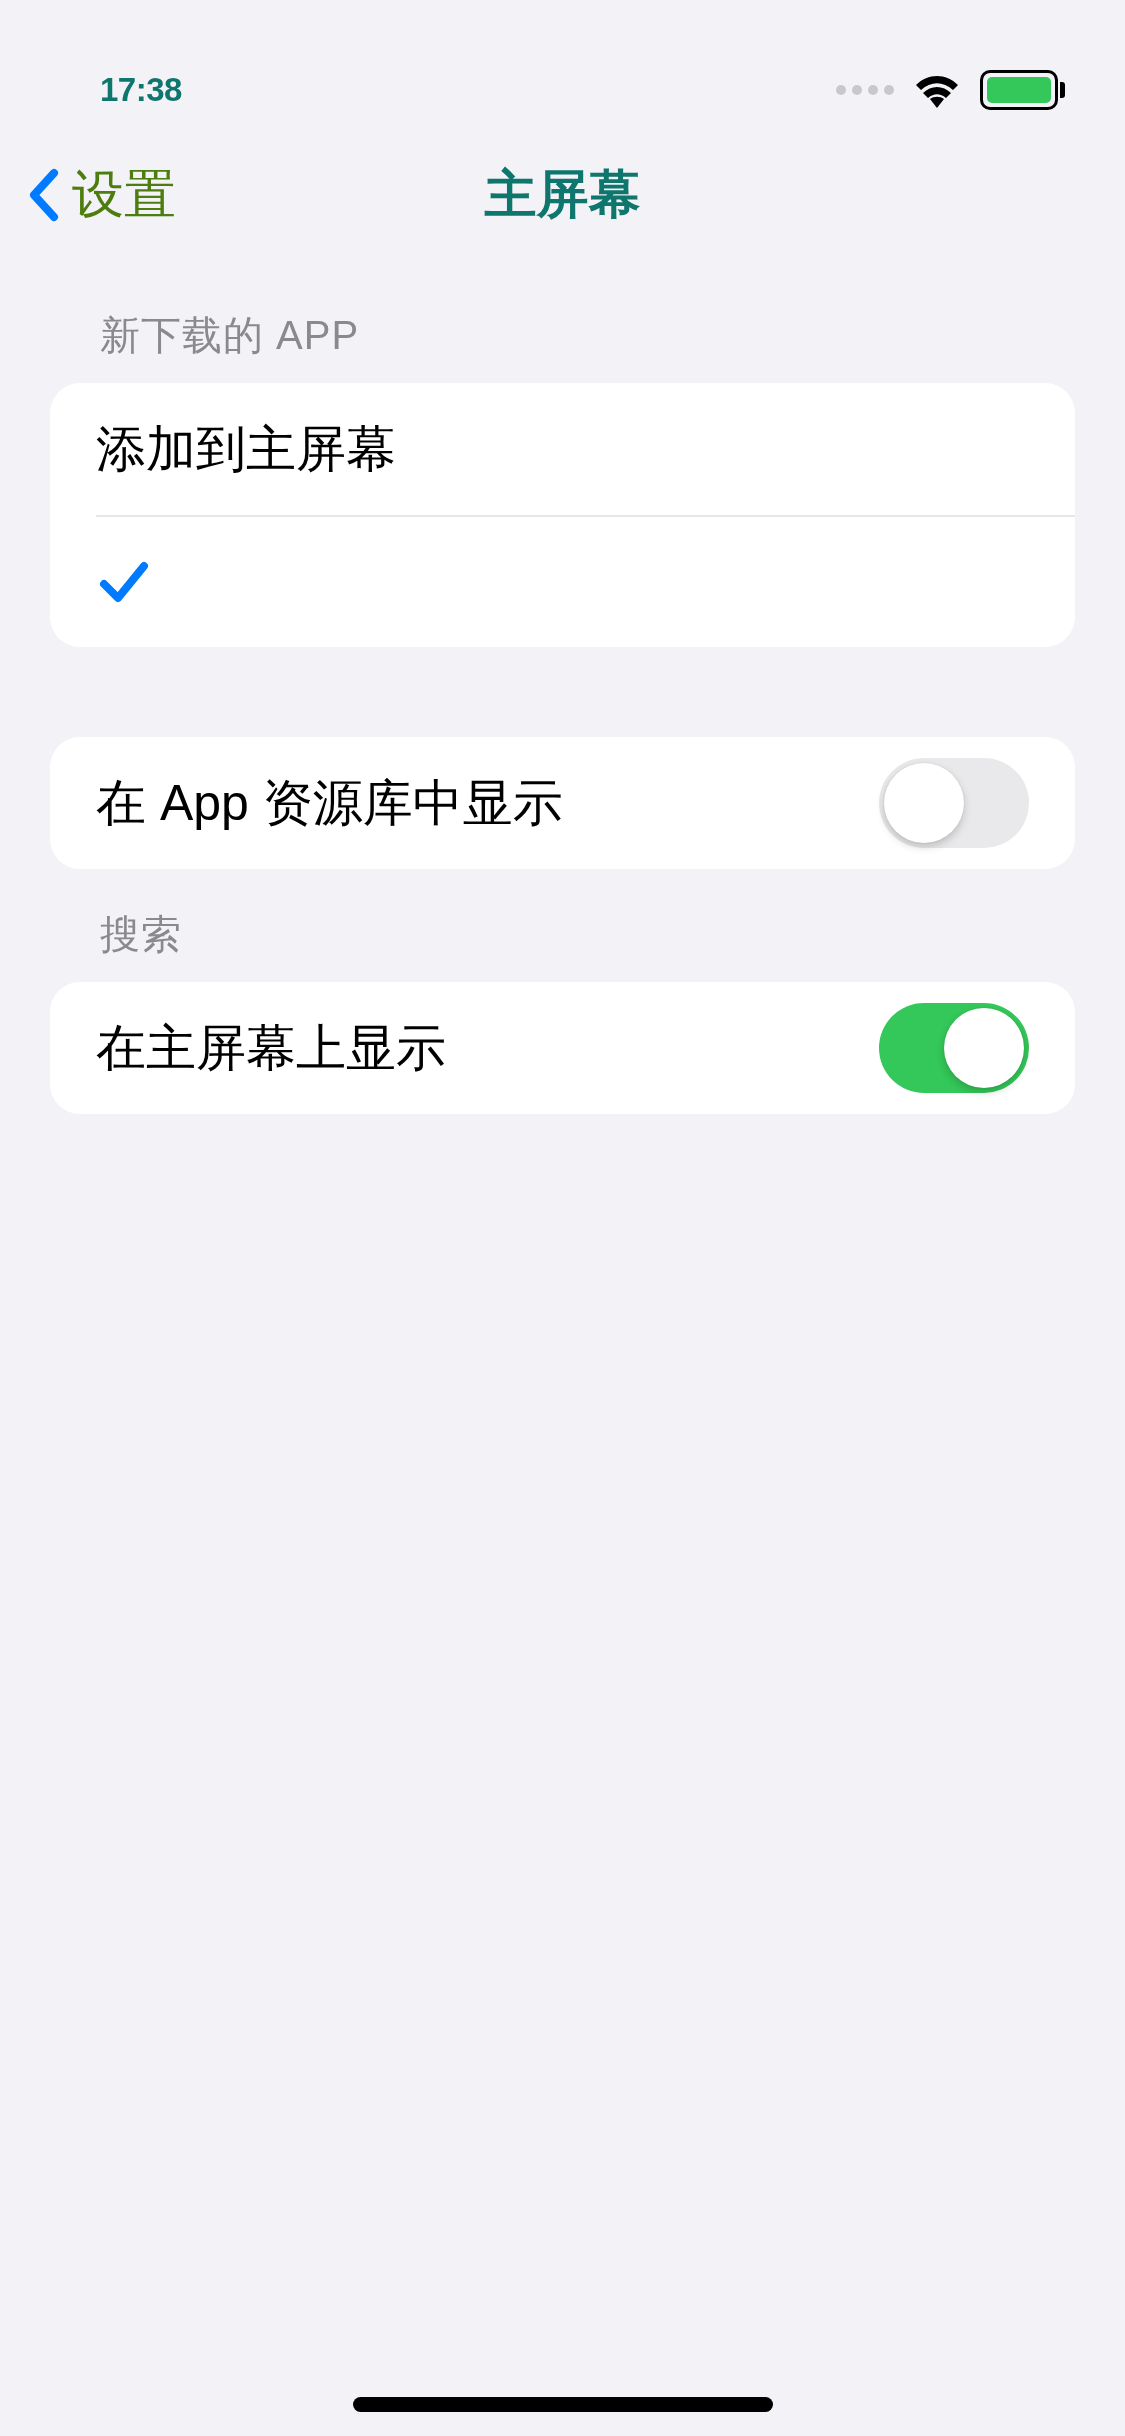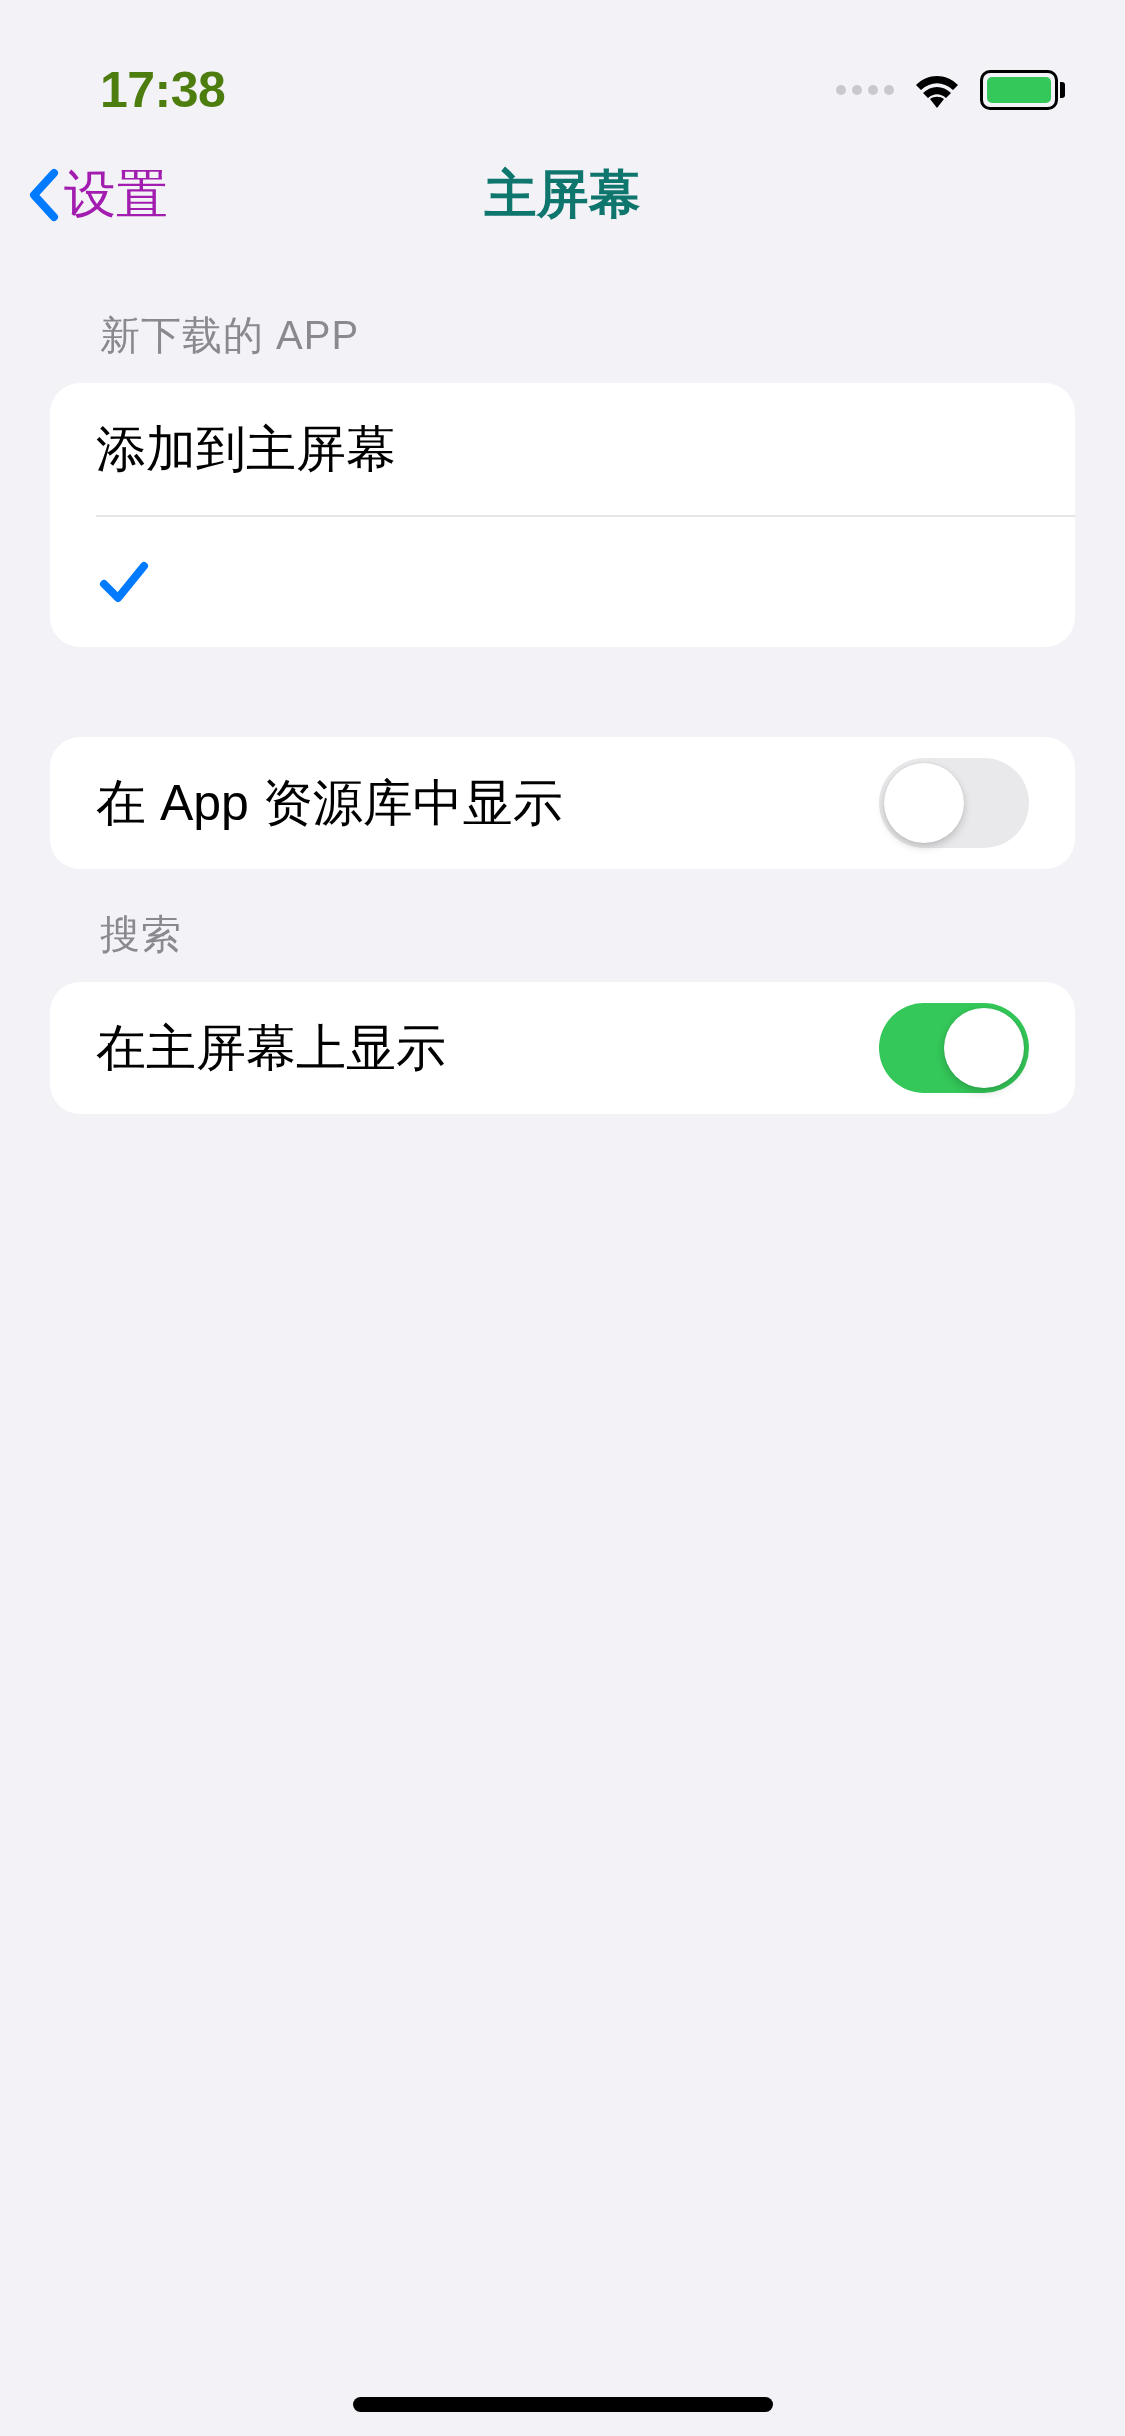--- a/index.html
+++ b/index.html
@@ -19,23 +19,23 @@
 
     
     .status-bar {
       display: flex;
       justify-content: space-between;
       align-items: center;
       padding: 50px 60px 0 100px;
       height: 130px;
     }
     .status-time {
-      font-size: 50px;
+      font-size: 33px;
       font-weight: 600;
-      color: #4d7c0f;
+      color: #0f766e;
       letter-spacing: -0.5px;
     }
     .status-right {
       display: flex;
       align-items: center;
       gap: 18px;
     }
     .cell-dots {
       display: flex;
       gap: 6px;
@@ -82,21 +82,22 @@
       position: relative;
       height: 130px;
       display: flex;
       align-items: center;
     }
     .back-btn {
       position: absolute;
       left: 24px;
       display: flex;
       align-items: center;
-      color: #a21caf;
+      gap: 8px;
+      color: #4d7c0f;
       font-size: 52px;
     }
     .back-btn svg {
       display: block;
     }
     .nav-title {
       position: absolute;
       left: 50%;
       transform: translateX(-50%);
       font-size: 52px;

